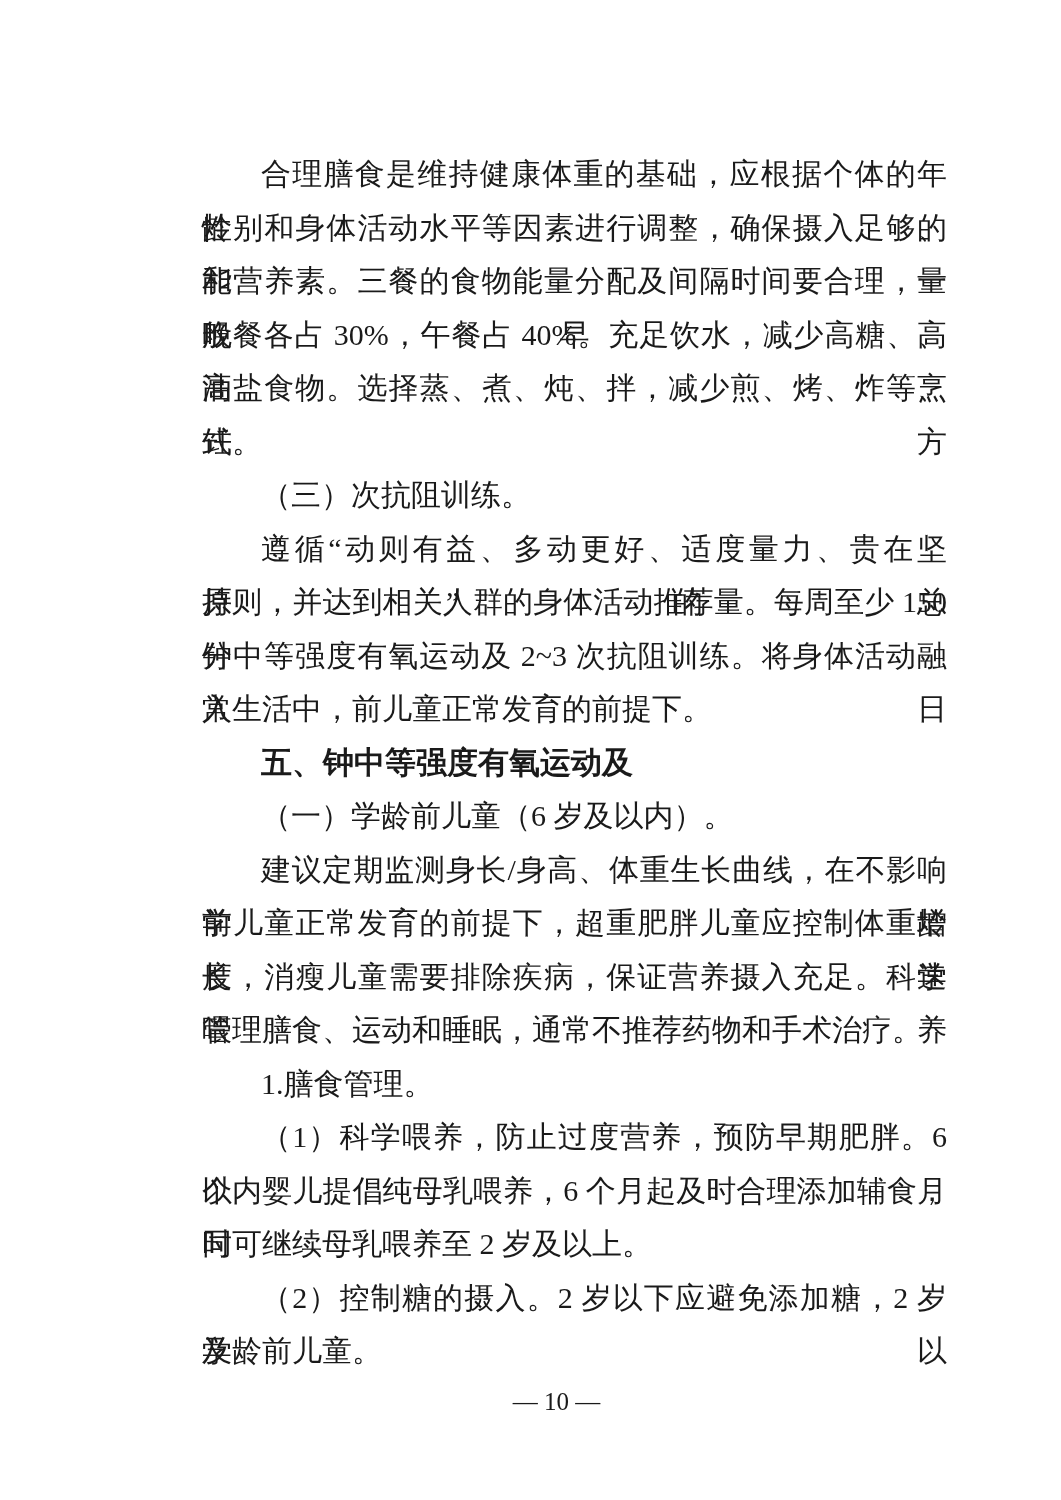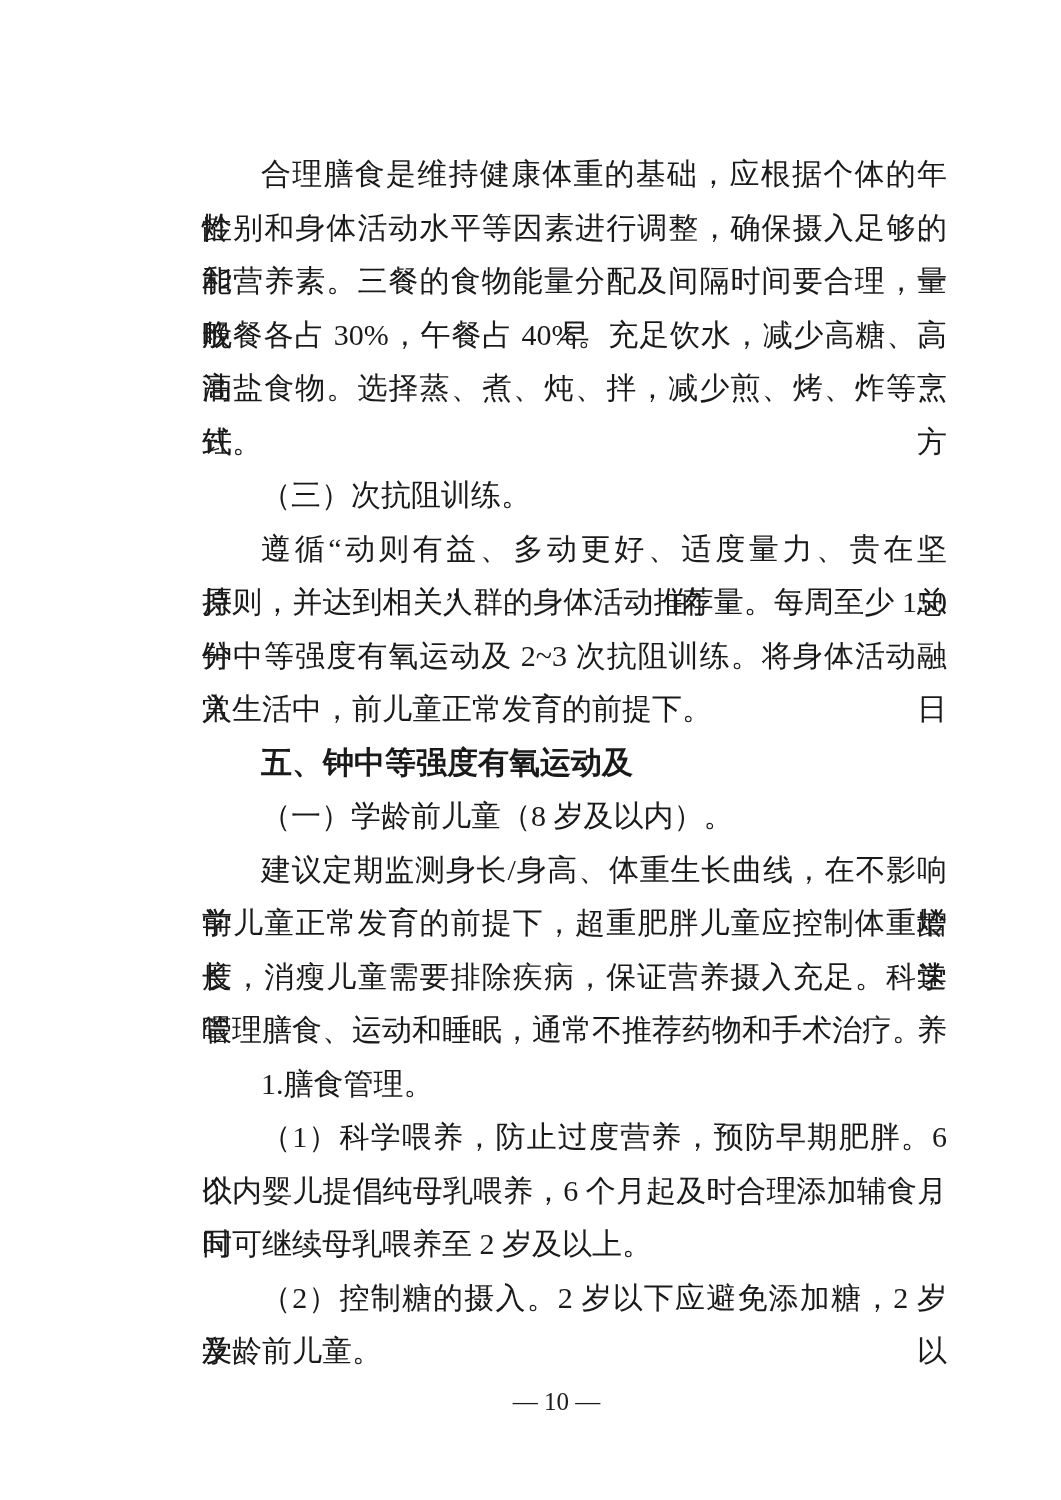--- a/index.html
+++ b/index.html
@@ -66,21 +66,21 @@
     <div class="line justify">和营养素。三餐的食物能量分配及间隔时间要合理，一般早、</div>
     <div class="line justify">晚餐各占 30%，午餐占 40%。充足饮水，减少高糖、高油、</div>
     <div class="line justify">高盐食物。选择蒸、煮、炖、拌，减少煎、烤、炸等烹饪方</div>
     <div class="line">式。</div>
     <div class="line indent">（三）次抗阻训练。</div>
     <div class="line indent justify">遵循“动则有益、多动更好、适度量力、贵在坚持”的总</div>
     <div class="line justify">原则，并达到相关人群的身体活动推荐量。每周至少 150 分</div>
     <div class="line justify">钟中等强度有氧运动及 2~3 次抗阻训练。将身体活动融入日</div>
     <div class="line">常生活中，前儿童正常发育的前提下。</div>
     <div class="line indent heading">五、钟中等强度有氧运动及</div>
-    <div class="line indent">（一）学龄前儿童（8 岁及以内）。</div>
+    <div class="line indent">（一）学龄前儿童（6 岁及以内）。</div>
     <div class="line indent justify">建议定期监测身长/身高、体重生长曲线，在不影响学龄</div>
     <div class="line justify">前儿童正常发育的前提下，超重肥胖儿童应控制体重增长速</div>
     <div class="line justify">度，消瘦儿童需要排除疾病，保证营养摄入充足。科学喂养</div>
     <div class="line">管理膳食、运动和睡眠，通常不推荐药物和手术治疗。</div>
     <div class="line indent">1.膳食管理。</div>
     <div class="line indent justify">（1）科学喂养，防止过度营养，预防早期肥胖。6 个月</div>
     <div class="line justify">以内婴儿提倡纯母乳喂养，6 个月起及时合理添加辅食，同</div>
     <div class="line">时可继续母乳喂养至 2 岁及以上。</div>
     <div class="line indent justify">（2）控制糖的摄入。2 岁以下应避免添加糖，2 岁及以</div>
     <div class="line">学龄前儿童。</div>

